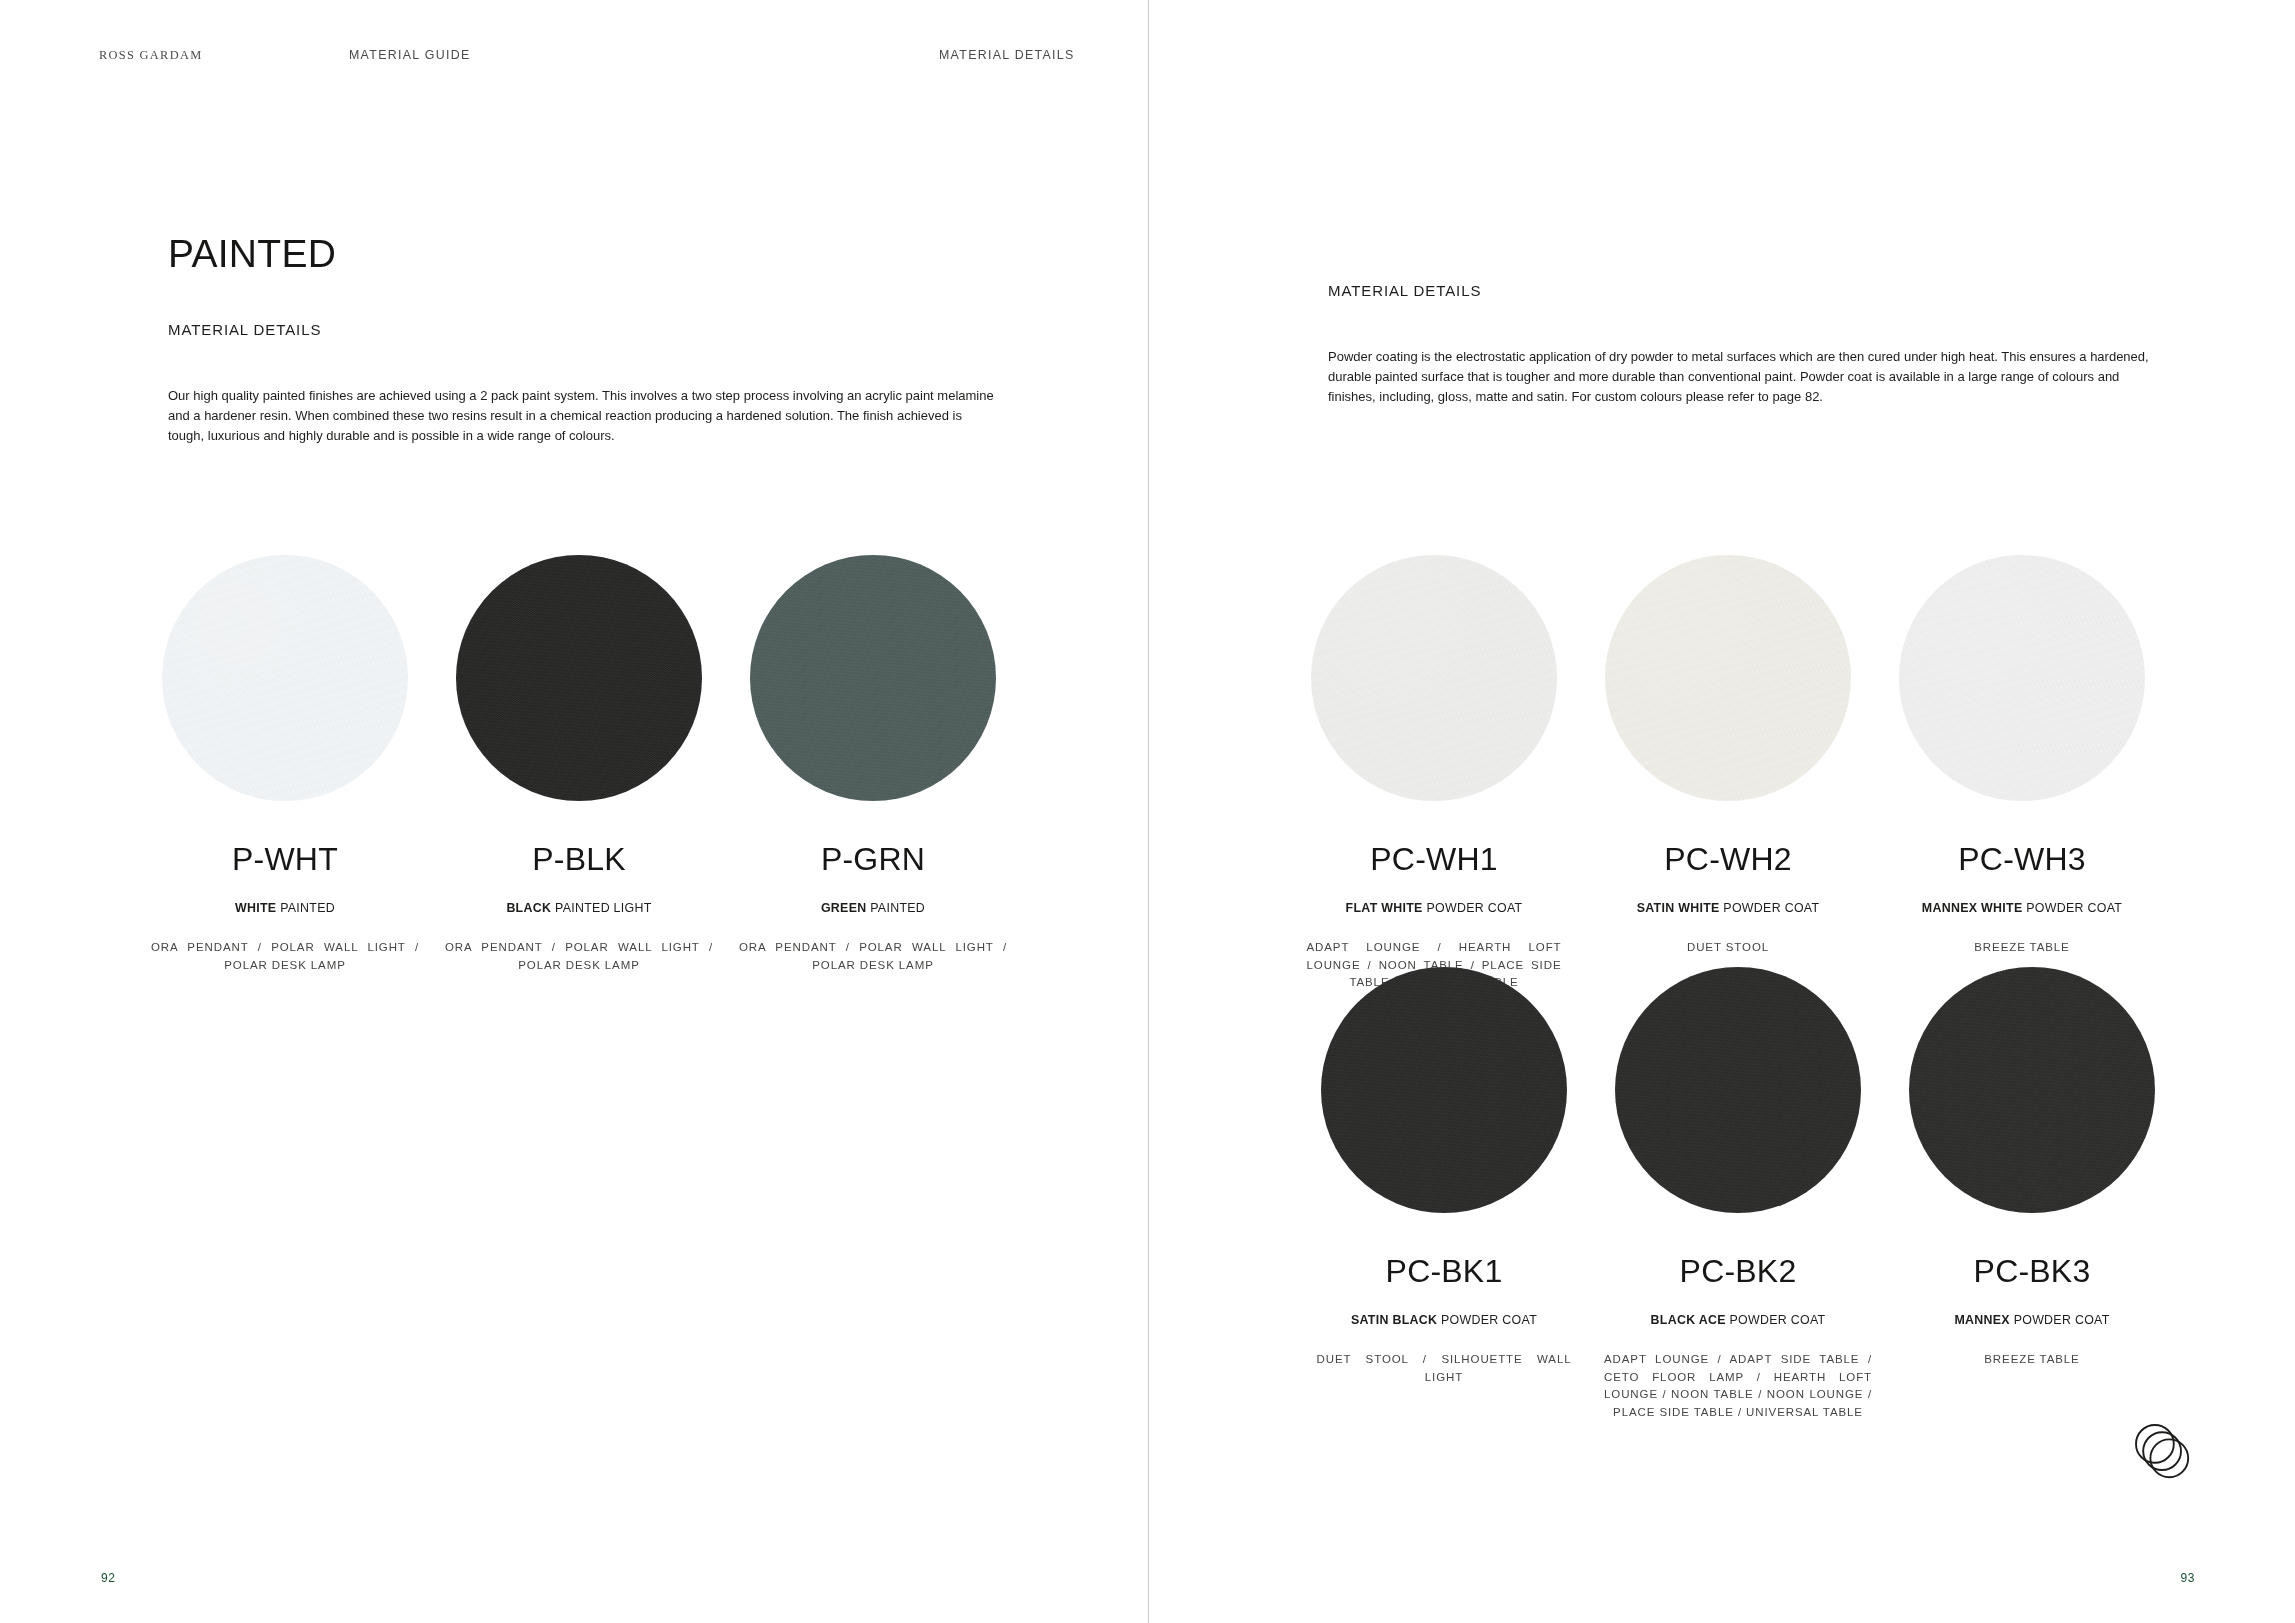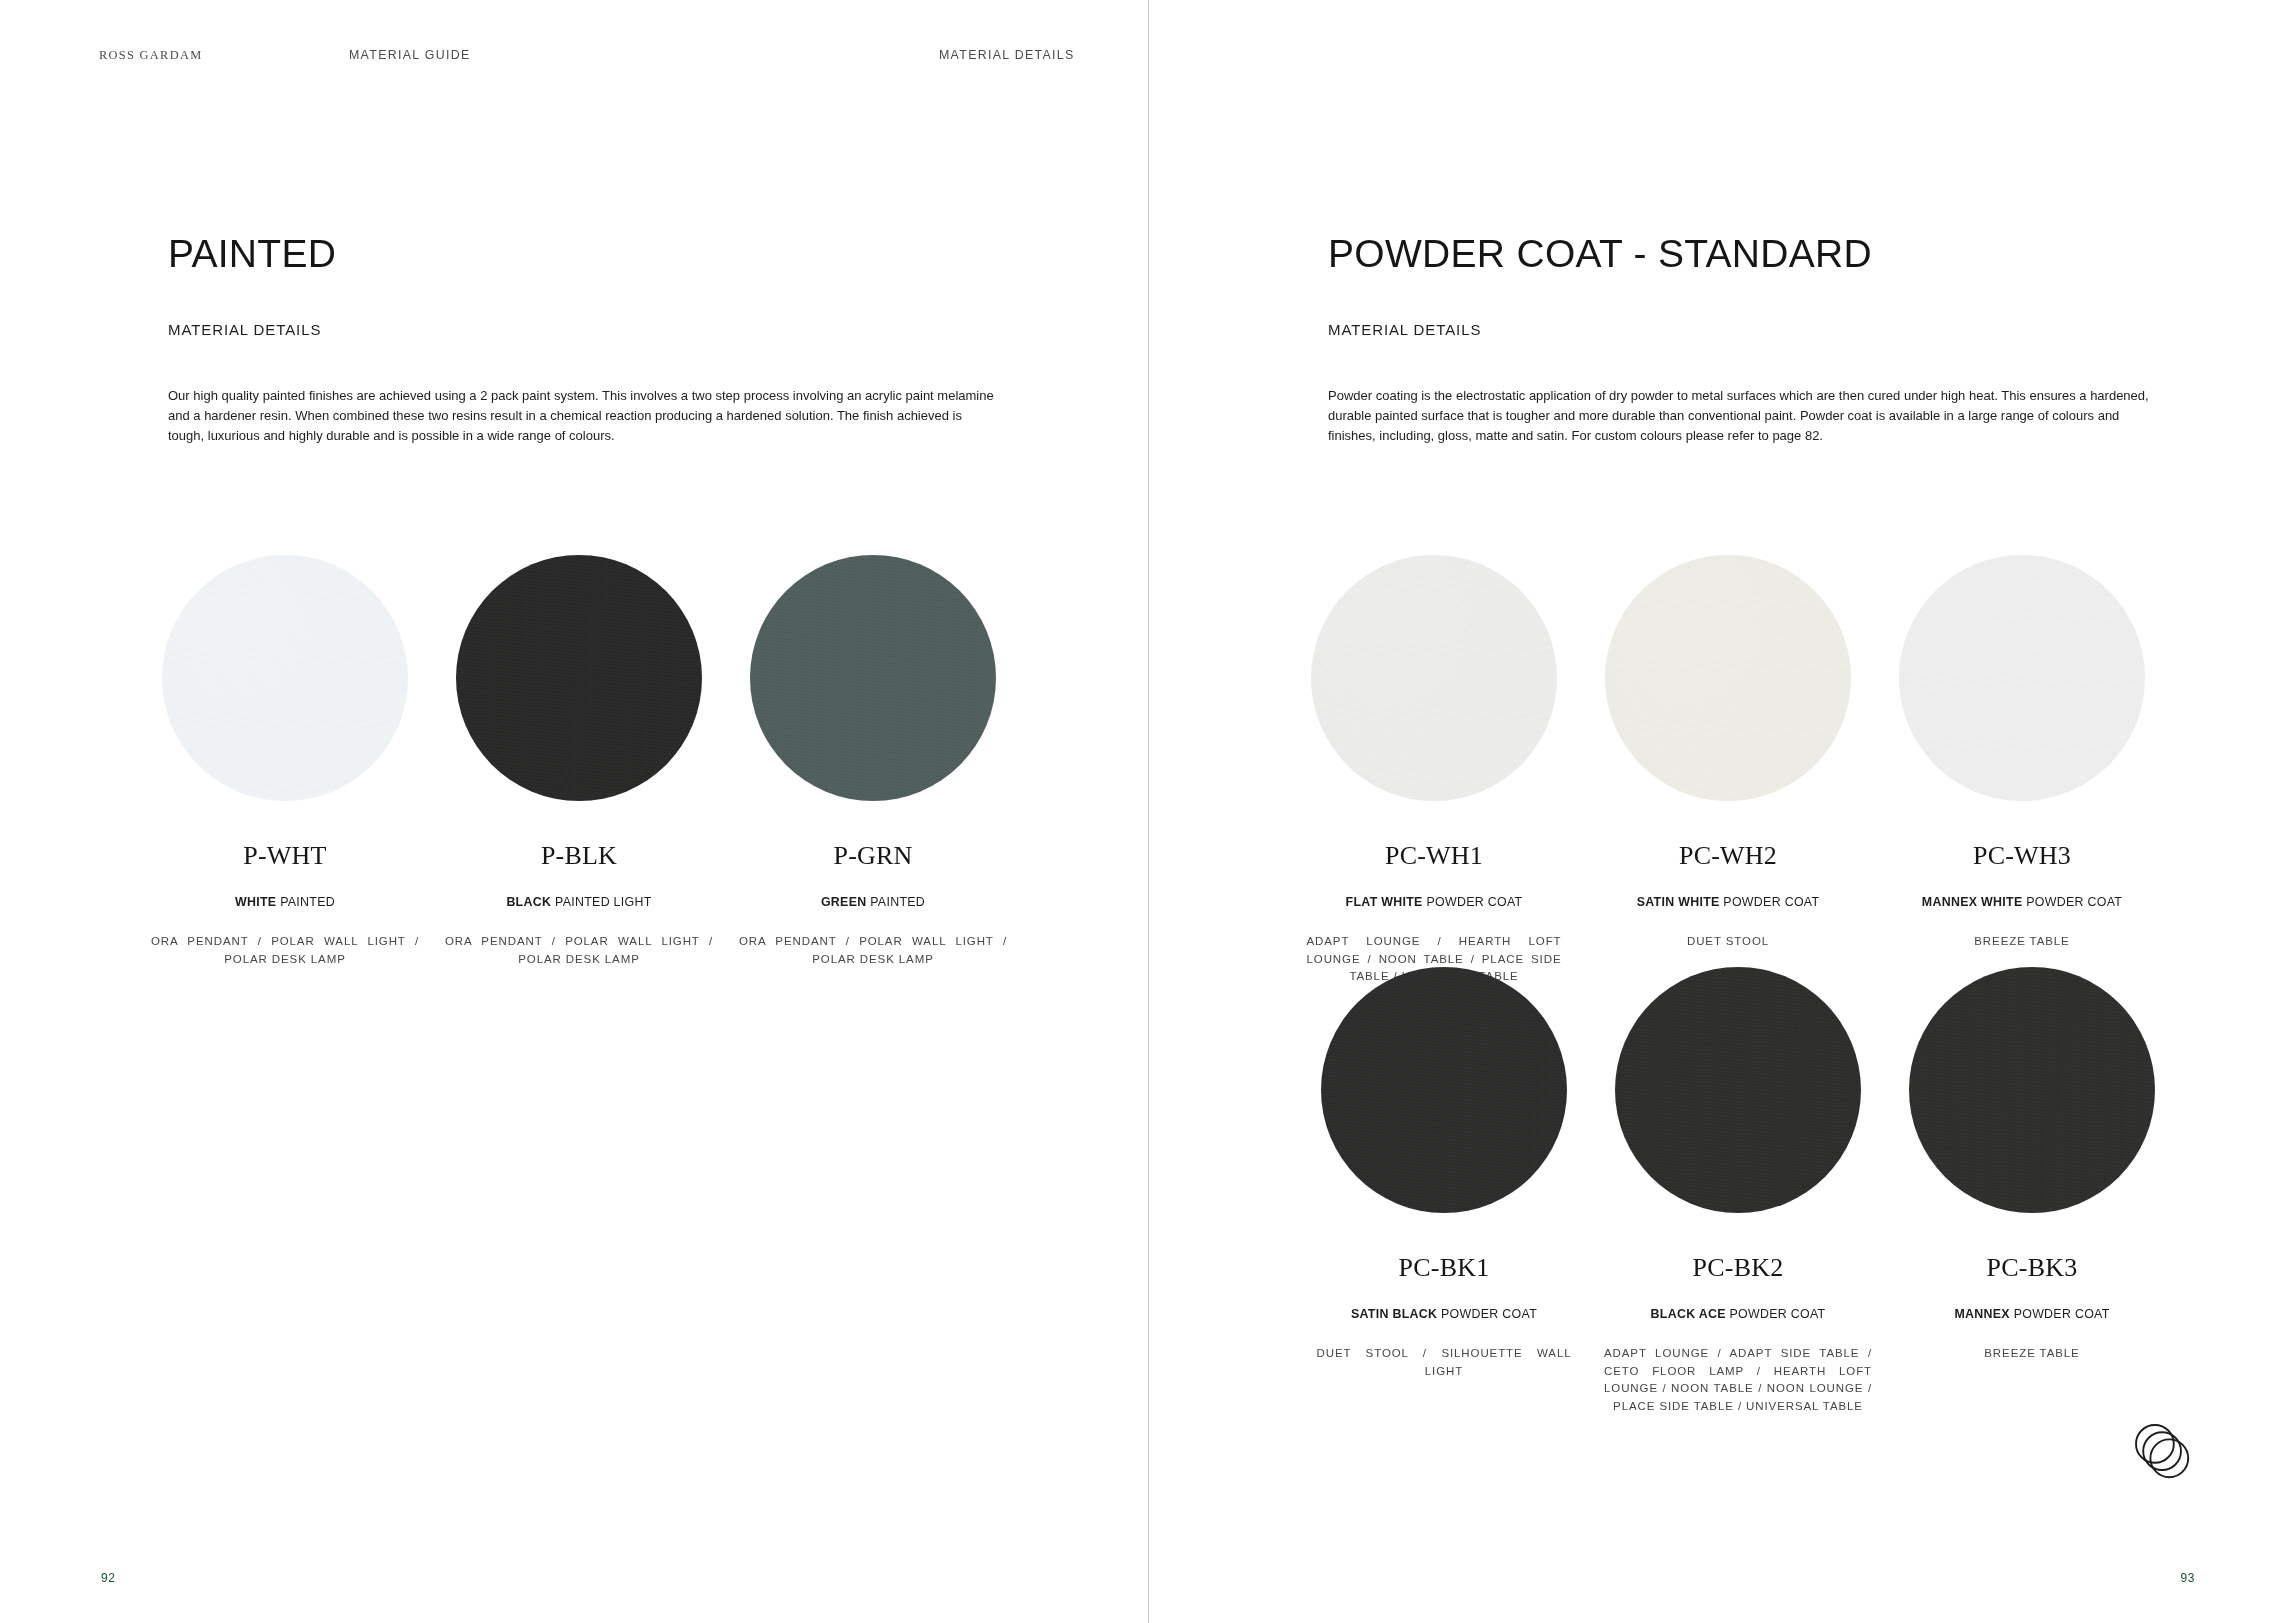--- a/index.html
+++ b/index.html
@@ -127,27 +127,26 @@
       radial-gradient(circle at 30% 28%, rgba(255,255,255,0.055) 0%, rgba(255,255,255,0) 58%),
       repeating-linear-gradient(47deg, rgba(255,255,255,0.028) 0px, rgba(255,255,255,0.028) 0.9px, rgba(0,0,0,0.022) 0.9px, rgba(0,0,0,0.022) 1.8px);
   }
   .swatch.grain-dark {
     background-image:
       repeating-linear-gradient(38deg, rgba(255,255,255,0.035) 0px, rgba(255,255,255,0.035) 0.9px, rgba(0,0,0,0.04) 0.9px, rgba(0,0,0,0.04) 1.8px);
   }
 
   .code {
     margin-top: 42px;
-    font-size: 26px;
+    font-size: 32px;
     font-weight: 400;
     letter-spacing: 0.2px;
     color: #161615;
     line-height: 1;
     white-space: nowrap;
-    font-family: Liberation Serif, serif;
   }
 
   .finish {
     margin-top: 25px;
     font-size: 12.4px;
     letter-spacing: 0.3px;
     color: #1d1d1b;
     text-align: center;
     text-transform: uppercase;
     line-height: 1.3;
@@ -220,21 +219,20 @@
     <div class="folio left">92</div>
   </div>
 
   <div class="gutter-rule"></div>
 
   <div class="page">
 
     <div class="run-head details-r" style="left:-209px">MATERIAL DETAILS</div>
 
     <div class="col right" style="left:180px">
-      <h1 class="title">POWDER COAT - STANDARD</h1>
       <div class="subhead">MATERIAL DETAILS</div>
       <p class="body-copy">Powder coating is the electrostatic application of dry powder to metal surfaces which are then cured under high heat. This ensures a hardened, durable painted surface that is tougher and more durable than conventional paint. Powder coat is available in a large range of colours and finishes, including, gloss, matte and satin. For custom colours please refer to page 82.</p>
     </div>
 
     <div class="grid right-row1" style="left:139px">
 
       <div class="cell">
         <div class="swatch grain" style="background-color:#eeeeec"></div>
         <div class="code">PC-WH1</div>
         <div class="finish"><span class="lead">FLAT WHITE</span> <span>POWDER COAT</span></div>

